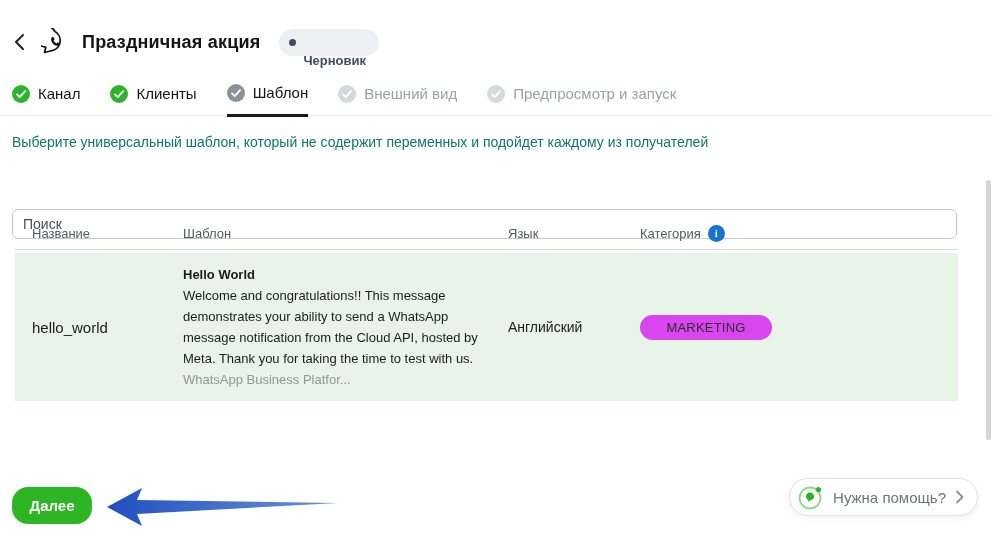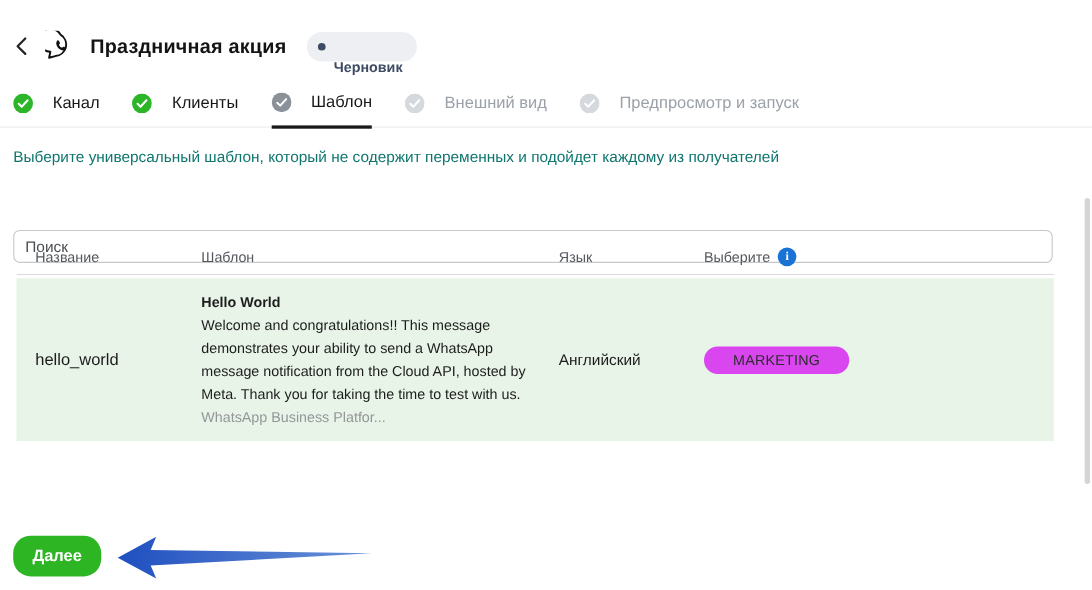--- a/index.html
+++ b/index.html
@@ -48,21 +48,21 @@
     top: 84px; left: 0;
     width: 100%;
     display: flex;
     gap: 30px;
     padding-left: 12px;
     border-bottom: 1px solid #ebebeb;
   }
   .tab {
     display: flex;
     align-items: center;
-    gap: 18px;
+    gap: 8px;
     padding-bottom: 12px;
     font-size: 15px;
     cursor: pointer;
     line-height: 18px;
   }
   .tab .check { width: 18px; height: 18px; display: block; }
   .tab.completed .check { color: #2db52a; }
   .tab.completed .label { color: #161616; }
   .tab.active .check { color: #8b9199; }
   .tab.active .label { color: #161616; }
@@ -258,21 +258,21 @@
   <div class="description">Выберите универсальный шаблон, который не содержит переменных и подойдет каждому из получателей</div>
 
   <input class="search-input" type="text" placeholder="Поиск" style="">
 
   <div class="table">
     <div class="thead">
       <div class="th">Название</div>
       <div class="th">Шаблон</div>
       <div class="th">Язык</div>
       <div class="th">
-        <span>Выберите</span>
+        <span>Категория</span>
         <span class="info-icon">i</span>
       </div>
     </div>
 
     <div class="trow">
       <div class="cell-name">hello_world</div>
       <div class="cell-template">
         <div class="tpl-title">Hello World</div>
         <div class="tpl-body">Welcome and congratulations!! This message demonstrates your ability to send a WhatsApp message notification from the Cloud API, hosted by Meta. Thank you for taking the time to test with us.</div>
         <div class="tpl-footer">WhatsApp Business Platfor...</div>
@@ -289,16 +289,29 @@
   <svg class="annotation-arrow" width="240" height="48" viewBox="0 0 240 48">
     <defs>
       <linearGradient id="arrowGrad" x1="0" y1="0" x2="1" y2="0">
         <stop offset="0" stop-color="#1f4fc0"></stop>
         <stop offset="1" stop-color="#6a93d8"></stop>
       </linearGradient>
     </defs>
     <polygon points="3,23 38,4 33,16 234,19 33,30 38,42" fill="url(#arrowGrad)"></polygon>
   </svg>
 
+  <div class="help-btn">
+    <svg width="27" height="27" viewBox="0 0 27 27">
+      <circle cx="13" cy="14" r="10.5" fill="none" stroke="#8bd98c" stroke-width="1.8"></circle>
+      <path d="M13 8.6c-2.5 0-4.1 1.8-4.1 3.9 0 1.6 1 2.9 2.5 3.5l-.5 2 2.2-1.6c2.3 0 4-1.7 4-3.9 0-2.1-1.6-3.9-4.1-3.9z" fill="#2db52a"></path>
+      <circle cx="21.5" cy="5.5" r="2.6" fill="#2db52a"></circle>
+    </svg>
+    <span class="label">Нужна помощь?</span>
+    <span class="help-chevron">
+      <svg width="9" height="14" viewBox="0 0 9 14">
+          <polyline points="2,1.5 7.5,7 2,12.5" fill="none" stroke="#8a9097" stroke-width="1.8" stroke-linecap="round" stroke-linejoin="round"></polyline>
+        </svg>
+    </span>
+  </div>
 
   <div class="scrollbar-thumb"></div>
 
 </div>
 
 </body></html>

